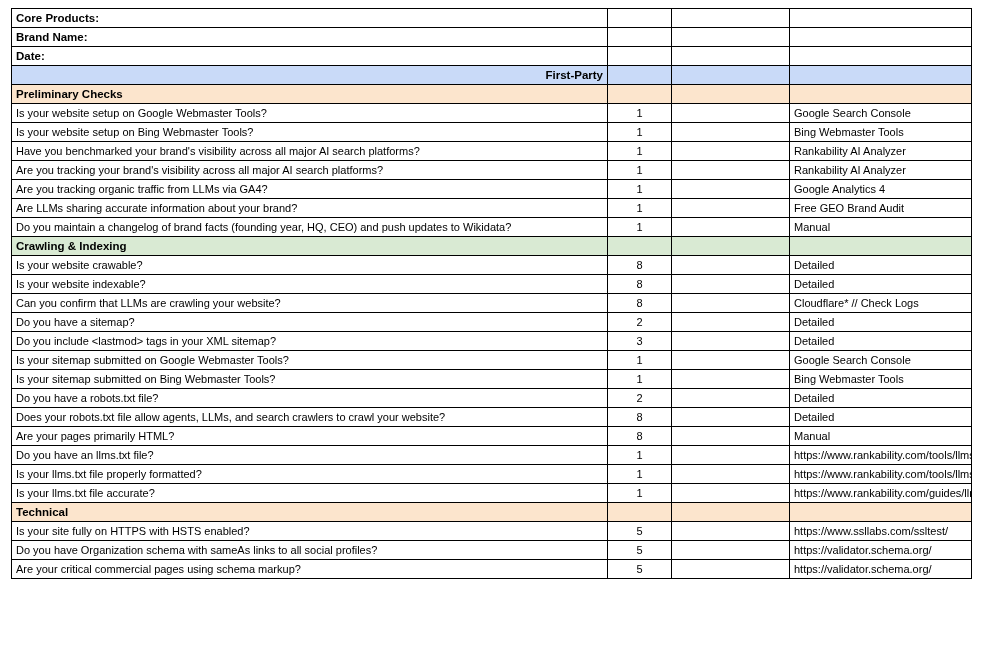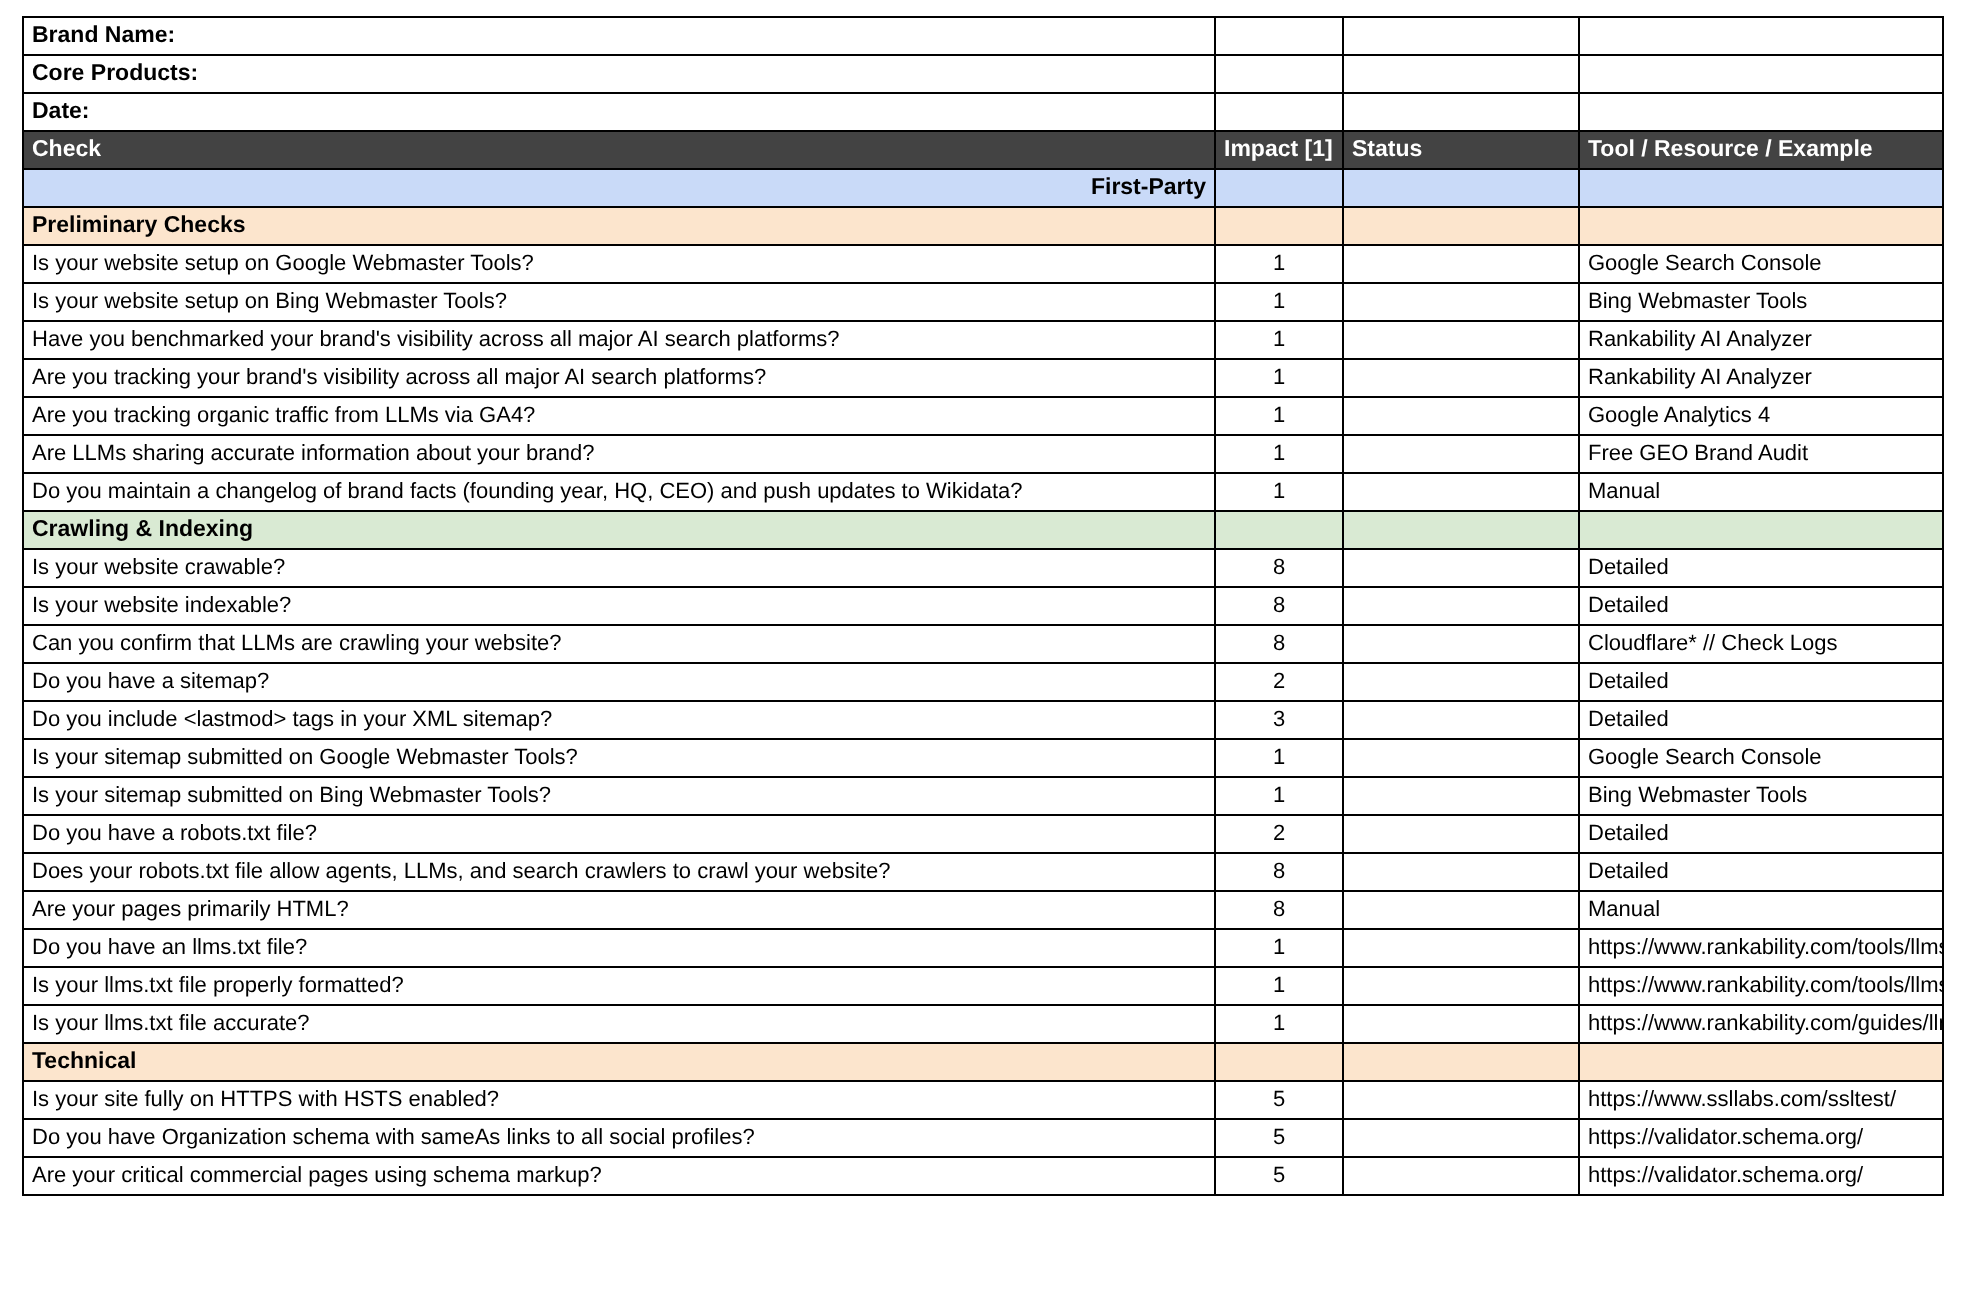--- a/index.html
+++ b/index.html
@@ -75,42 +75,36 @@
 
 <table class="sheet">
   <colgroup>
     <col class="c-check">
     <col class="c-impact">
     <col class="c-status">
     <col class="c-tool">
   </colgroup>
   <tbody id="sheet-body">
       <tr>
+        <td class="meta-label">Core Products:</td>
+        <td></td>
+        <td></td>
+        <td></td>
+      </tr>
+      <tr>
         <td class="meta-label">Brand Name:</td>
         <td></td>
         <td></td>
         <td></td>
       </tr>
       <tr>
-        <td class="meta-label">Core Products:</td>
-        <td></td>
-        <td></td>
-        <td></td>
-      </tr>
-      <tr>
         <td class="meta-label">Date:</td>
         <td></td>
         <td></td>
         <td></td>
-      </tr>
-      <tr class="hdr-row">
-        <td>Check</td>
-        <td>Impact [1]</td>
-        <td>Status</td>
-        <td>Tool / Resource / Example</td>
       </tr>
       <tr class="section-blue">
         <td>First-Party</td>
         <td></td>
         <td></td>
         <td></td>
       </tr>
       <tr class="section-orange">
         <td>Preliminary Checks</td>
         <td></td>

